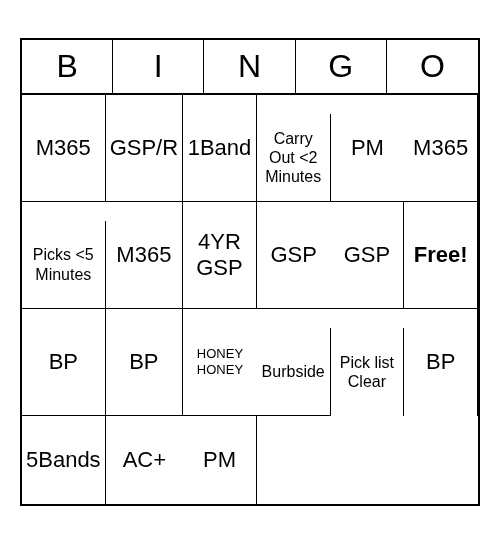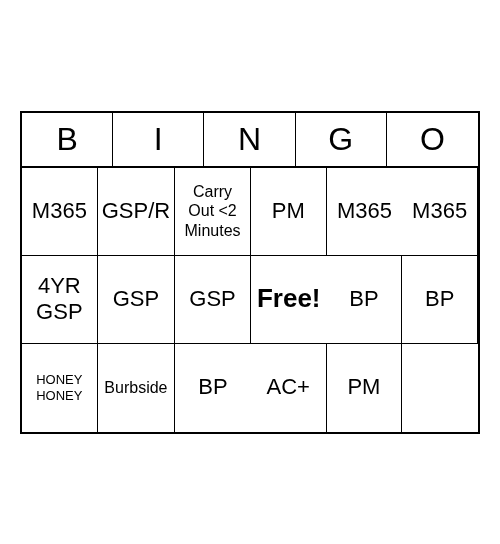--- a/index.html
+++ b/index.html
@@ -61,59 +61,64 @@
 
     .bingo-cell:nth-child(5n) {
       border-right: none;
     }
 
     .bingo-cell:nth-last-child(-n+5) {
       border-bottom: none;
     }
 
     .bingo-cell.free {
-      font-size: 26px;
+      font-size: 22px;
       font-weight: bold;
     }
 
     .bingo-cell.large {
       font-size: 22px;
     }
 
     .bingo-cell.small-text {
       font-size: 13px;
     }
 
     .bingo-cell.medium {
       font-size: 16px;
+      margin-top: 19px;
     }
   </style>
 </head>
 <body>
 
 <div class="bingo-card">
   <div class="bingo-header">
   <div class="bingo-header-cell">B</div>
       <div class="bingo-header-cell">I</div>
       <div class="bingo-header-cell">N</div>
       <div class="bingo-header-cell">G</div>
       <div class="bingo-header-cell">O</div>
     </div>
   <div class="bingo-grid">
   <div class="bingo-cell large">M365</div>
       <div class="bingo-cell large">GSP/R</div>
+      <div class="bingo-cell large">1Band</div>
       <div class="bingo-cell medium">Carry Out &lt;2 Minutes</div>
       <div class="bingo-cell large">PM</div>
       <div class="bingo-cell large">M365</div>
+      <div class="bingo-cell medium">Picks &lt;5 Minutes</div>
       <div class="bingo-cell large">M365</div>
       <div class="bingo-cell large">4YR GSP</div>
       <div class="bingo-cell large">GSP</div>
       <div class="bingo-cell large">GSP</div>
       <div class="bingo-cell free">Free!</div>
       <div class="bingo-cell large">BP</div>
       <div class="bingo-cell large">BP</div>
       <div class="bingo-cell small-text">HONEY HONEY</div>
       <div class="bingo-cell medium">Burbside</div>
+      <div class="bingo-cell medium">Pick list Clear</div>
       <div class="bingo-cell large">BP</div>
+      <div class="bingo-cell large">5Bands</div>
       <div class="bingo-cell large">AC+</div>
       <div class="bingo-cell large">PM</div>
     </div>
 </div>
 
 </body></html>

